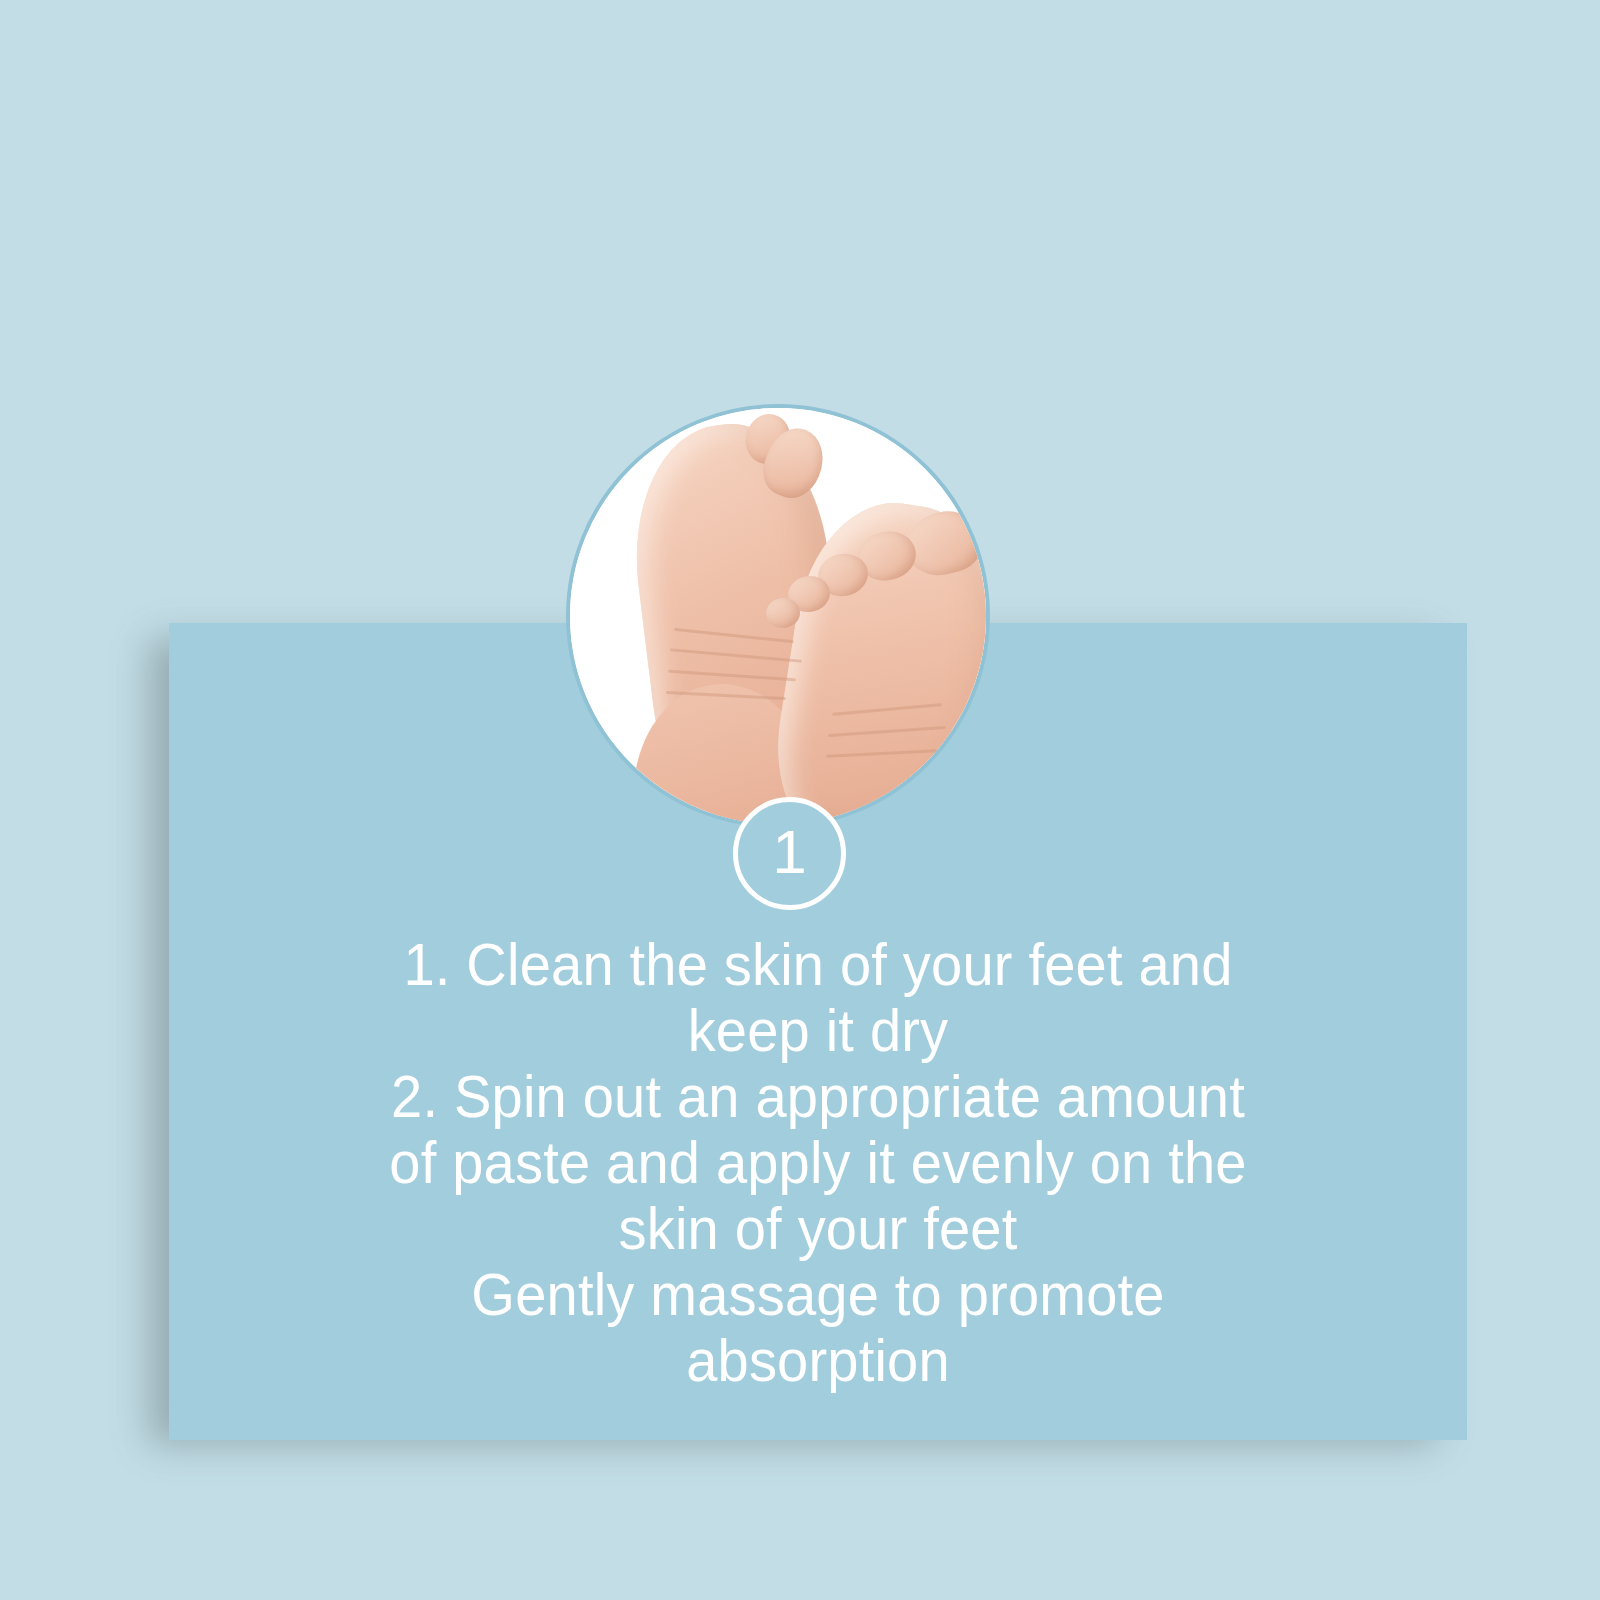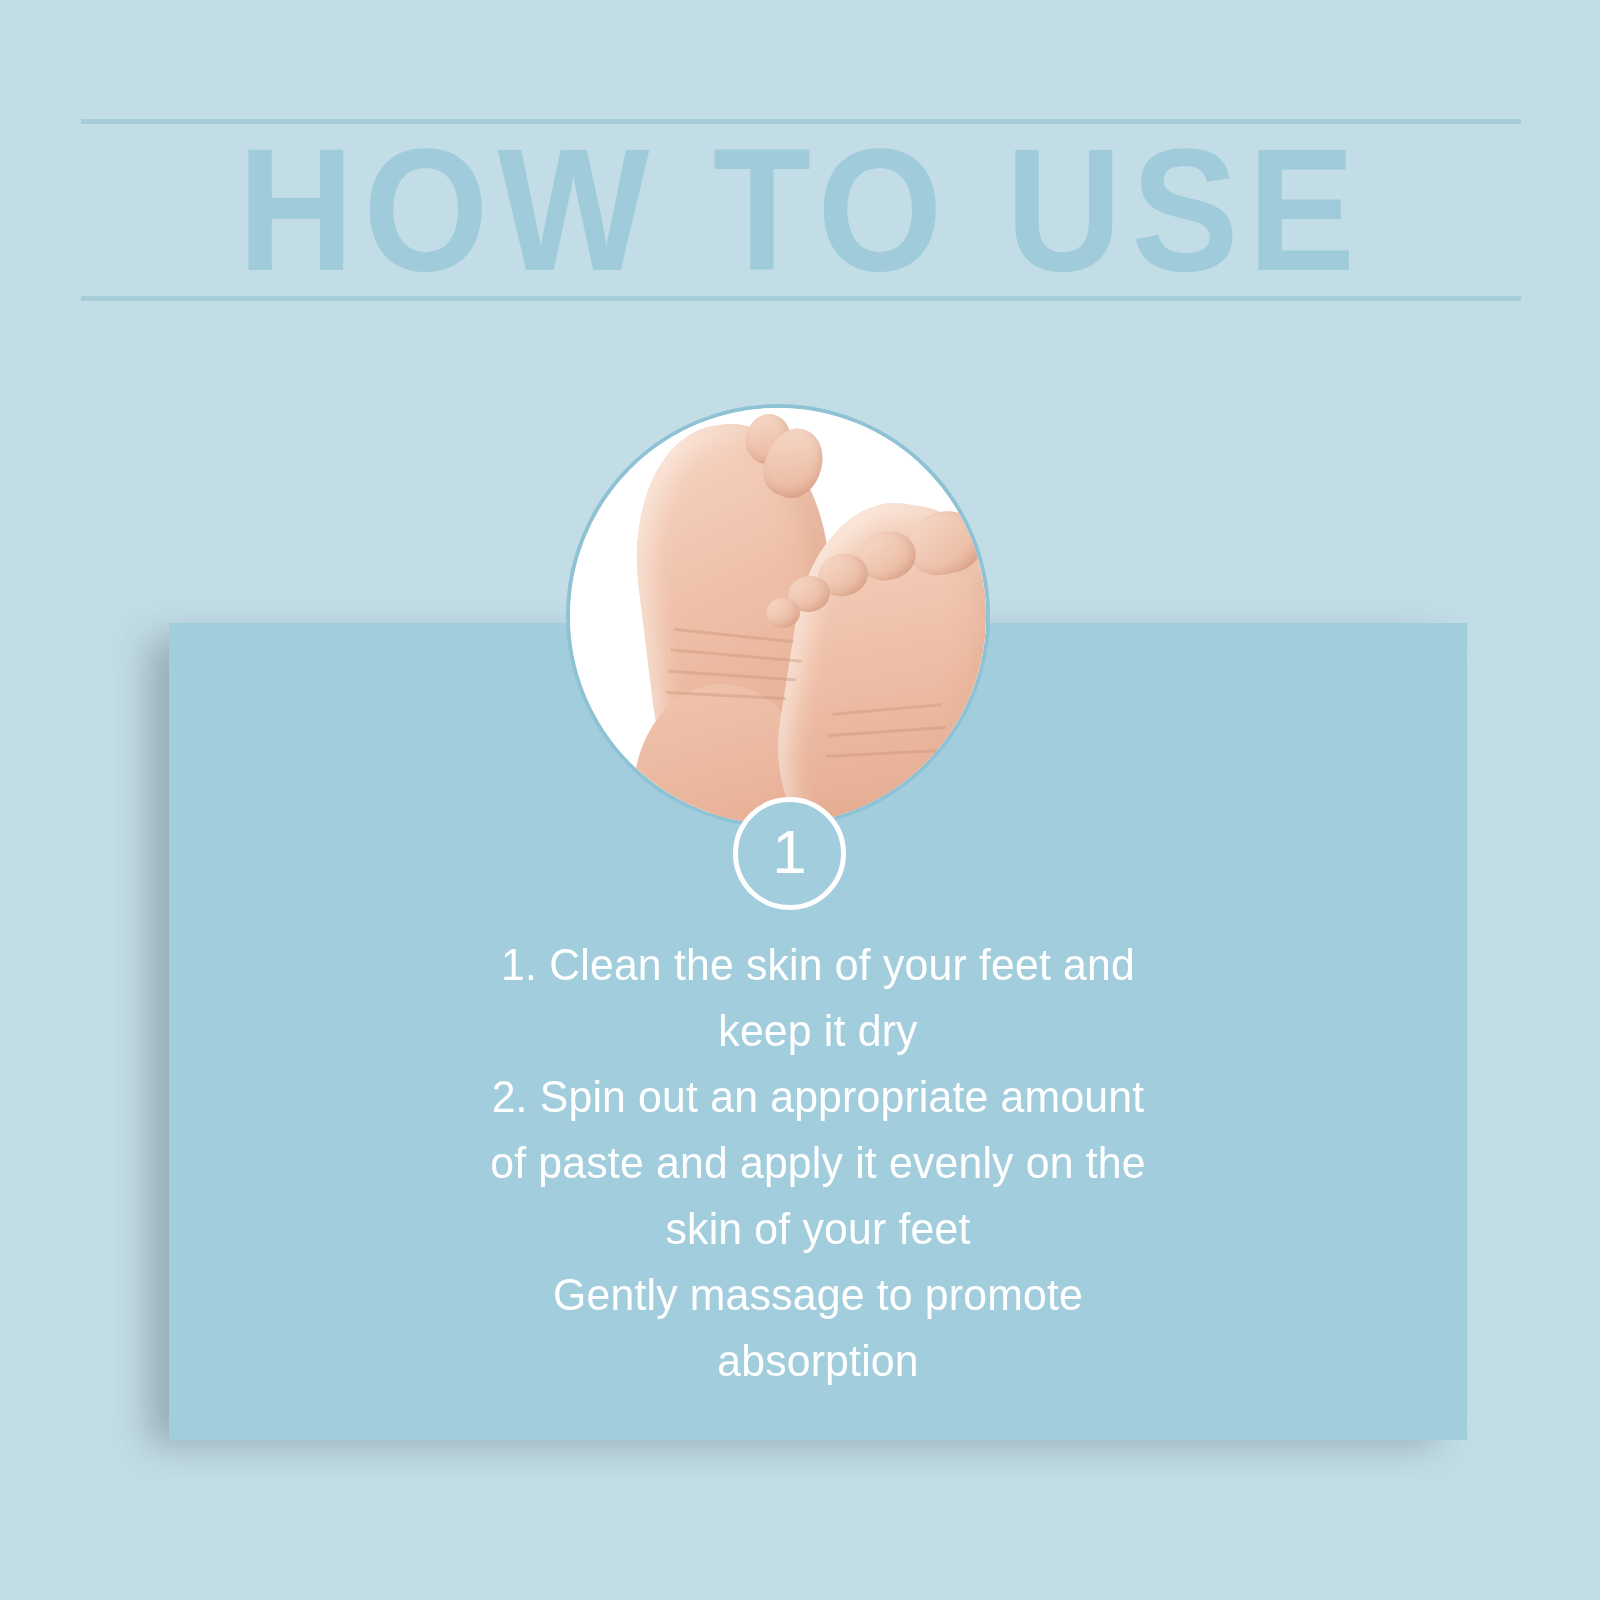--- a/index.html
+++ b/index.html
@@ -176,42 +176,37 @@
 
   
   .instructions {
     position: absolute;
     left: 330px;
     top: 932px;
     width: 976px;
     text-align: center;
     color: #ffffff;
     font-family: "Liberation Sans", sans-serif;
-    font-size: 45px;
+    font-size: 59px;
     font-weight: 300;
     line-height: 66px;
     letter-spacing: 0.2px;
   }
   .instructions .line {
     display: block;
     transform: scaleX(0.95);
     transform-origin: center center;
     white-space: nowrap;
   }
 </style>
 </head>
 <body>
 
 <div id="poster">
 
-  <div class="header-block">
-    <div class="rule rule-top"></div>
-    <div class="poster-title">HOW TO USE</div>
-    <div class="rule rule-bottom"></div>
-  </div>
 
   <div class="step-card"></div>
 
   <div class="photo-circle">
     <div class="photo-inner">
       <div class="foot foot-left"></div>
       <div class="foot foot-left-heel"></div>
       <div class="toe tl2"></div>
       <div class="toe tl1"></div>
       <div class="foot foot-right-heel"></div>

